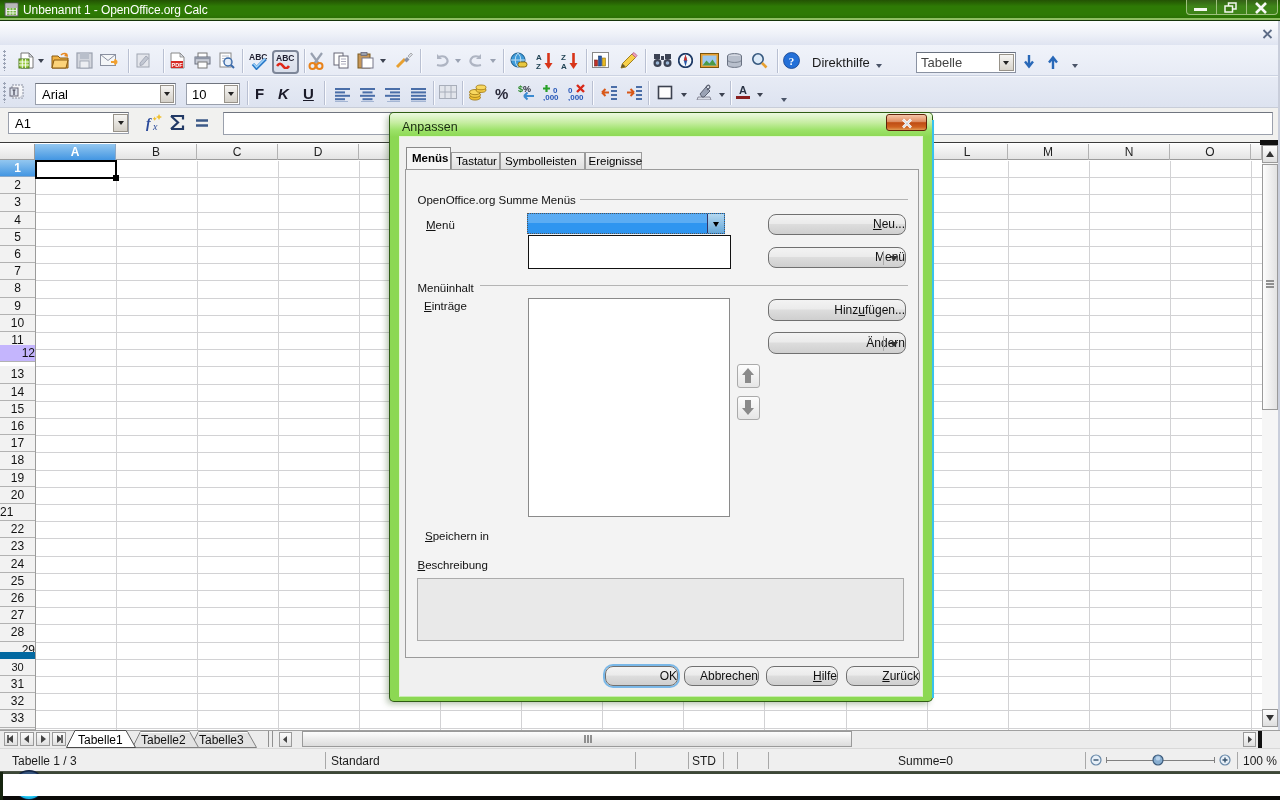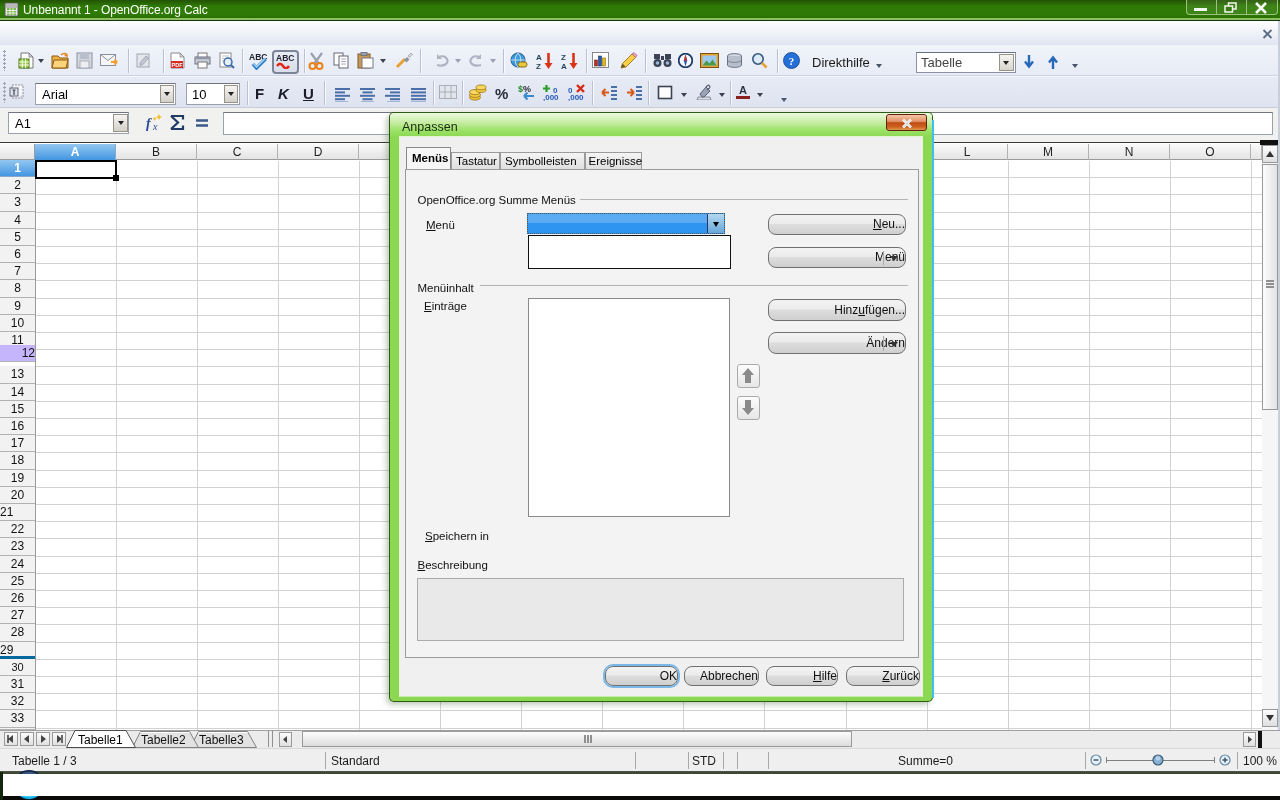--- a/index.html
+++ b/index.html
@@ -387,21 +387,21 @@
 <div class="a" style="left:0;top:470px;width:35px;height:17px;background:#f2f2f2;border-bottom:1px solid #b2b2b2;color:#111;font-size:12px;text-align:center;line-height:16px;overflow:hidden">19</div>
 <div class="a" style="left:0;top:487px;width:35px;height:17px;background:#f2f2f2;border-bottom:1px solid #b2b2b2;color:#111;font-size:12px;text-align:center;line-height:16px;overflow:hidden">20</div>
 <div class="a" style="left:0;top:504px;width:35px;height:17px;background:#f2f2f2;border-bottom:1px solid #b2b2b2;color:#111;font-size:12px;text-align:left;line-height:16px;overflow:hidden">21</div>
 <div class="a" style="left:0;top:521px;width:35px;height:17px;background:#f2f2f2;border-bottom:1px solid #b2b2b2;color:#111;font-size:12px;text-align:center;line-height:16px;overflow:hidden">22</div>
 <div class="a" style="left:0;top:538px;width:35px;height:18px;background:#f2f2f2;border-bottom:1px solid #b2b2b2;color:#111;font-size:12px;text-align:center;line-height:16px;overflow:hidden">23</div>
 <div class="a" style="left:0;top:556px;width:35px;height:17px;background:#f2f2f2;border-bottom:1px solid #b2b2b2;color:#111;font-size:12px;text-align:center;line-height:16px;overflow:hidden">24</div>
 <div class="a" style="left:0;top:573px;width:35px;height:17px;background:#f2f2f2;border-bottom:1px solid #b2b2b2;color:#111;font-size:12px;text-align:center;line-height:16px;overflow:hidden">25</div>
 <div class="a" style="left:0;top:590px;width:35px;height:17px;background:#f2f2f2;border-bottom:1px solid #b2b2b2;color:#111;font-size:12px;text-align:center;line-height:16px;overflow:hidden">26</div>
 <div class="a" style="left:0;top:607px;width:35px;height:17px;background:#f2f2f2;border-bottom:1px solid #b2b2b2;color:#111;font-size:12px;text-align:center;line-height:16px;overflow:hidden">27</div>
 <div class="a" style="left:0;top:624px;width:35px;height:18px;background:#f2f2f2;border-bottom:1px solid #b2b2b2;color:#111;font-size:12px;text-align:center;line-height:16px;overflow:hidden">28</div>
-<div class="a" style="left:0;top:642px;width:35px;height:17px;background:#f2f2f2;border-bottom:3px solid #0369a1;color:#111;font-size:12px;text-align:left;line-height:16px;overflow:hidden">29</div>
+<div class="a" style="left:0;top:642px;width:35px;height:17px;background:#f2f2f2;border-bottom:7px solid #0369a1;color:#111;font-size:12px;text-align:right;line-height:16px;overflow:hidden">29</div>
 <div class="a" style="left:0;top:659px;width:35px;height:17px;background:#f2f2f2;border-bottom:1px solid #b2b2b2;color:#111;font-size:11px;text-align:center;line-height:16px;overflow:hidden">30</div>
 <div class="a" style="left:0;top:676px;width:35px;height:17px;background:#f2f2f2;border-bottom:1px solid #b2b2b2;color:#111;font-size:12px;text-align:center;line-height:16px;overflow:hidden">31</div>
 <div class="a" style="left:0;top:693px;width:35px;height:17px;background:#f2f2f2;border-bottom:1px solid #b2b2b2;color:#111;font-size:12px;text-align:center;line-height:16px;overflow:hidden">32</div>
 <div class="a" style="left:0;top:710px;width:35px;height:18px;background:#f2f2f2;border-bottom:1px solid #b2b2b2;color:#111;font-size:12px;text-align:center;line-height:16px;overflow:hidden">33</div>
 <div class="a" style="left:0;top:728px;width:35px;height:2px;background:#f2f2f2;border-bottom:1px solid #b2b2b2;color:#111;font-size:12px;text-align:center;line-height:16px;overflow:hidden">34</div>
 <div class="a" style="left:35px;top:160px;width:1px;height:570px;background:#9b9b9b"></div>
 <div class="a" style="left:116px;top:161px;width:1px;height:569px;background:#d2d2d4"></div>
 <div class="a" style="left:197px;top:161px;width:1px;height:569px;background:#d2d2d4"></div>
 <div class="a" style="left:278px;top:161px;width:1px;height:569px;background:#d2d2d4"></div>
 <div class="a" style="left:359px;top:161px;width:1px;height:569px;background:#d2d2d4"></div>

